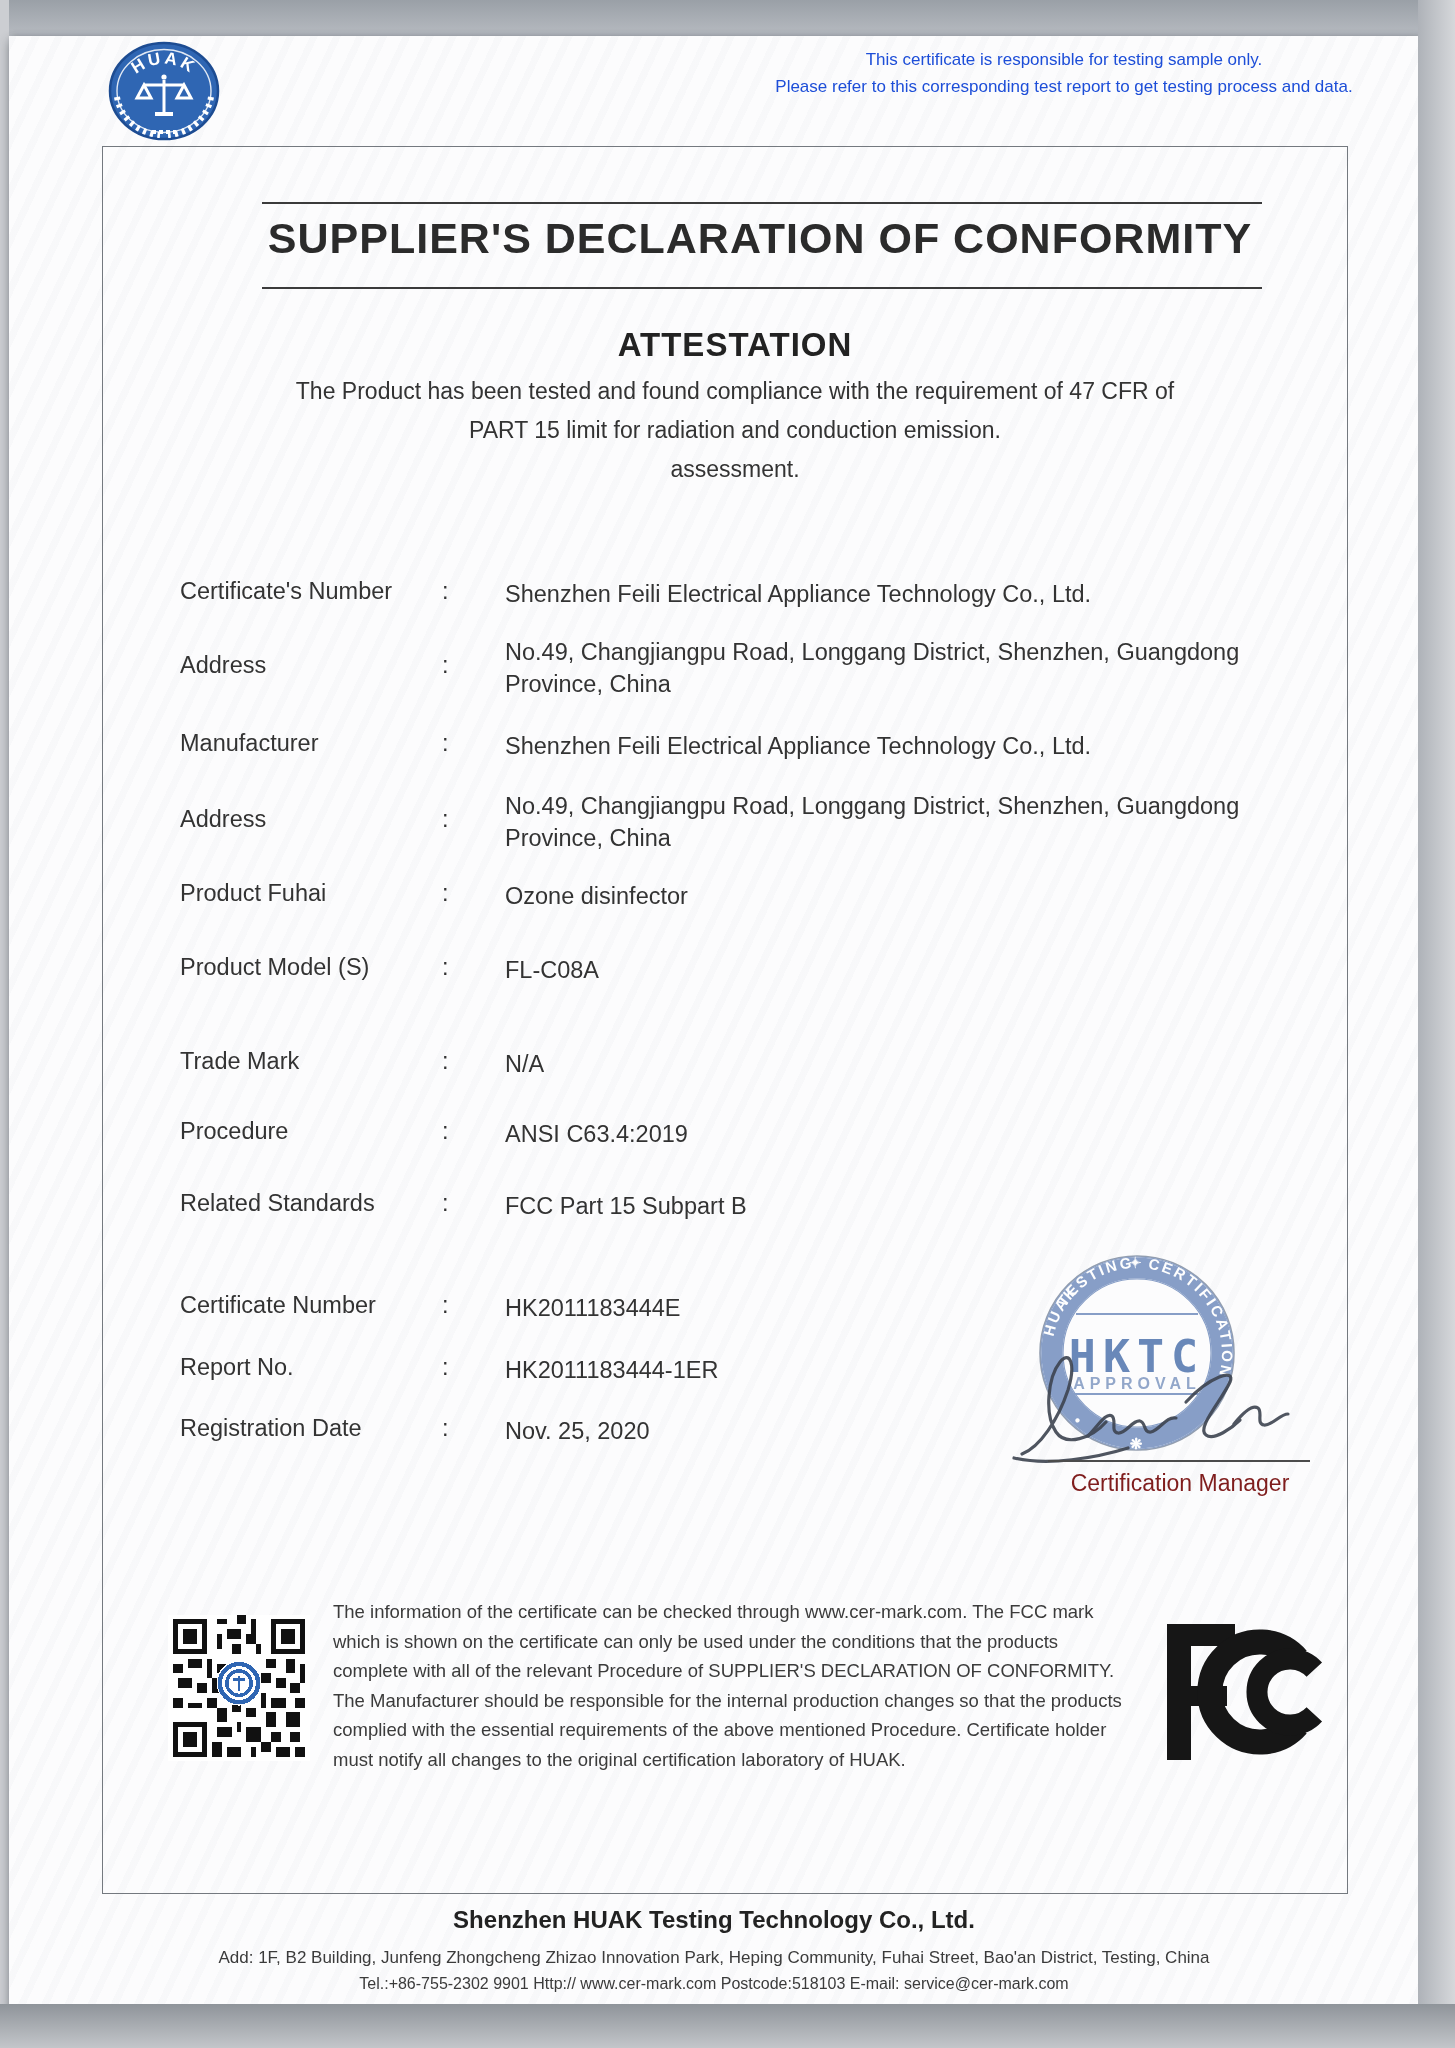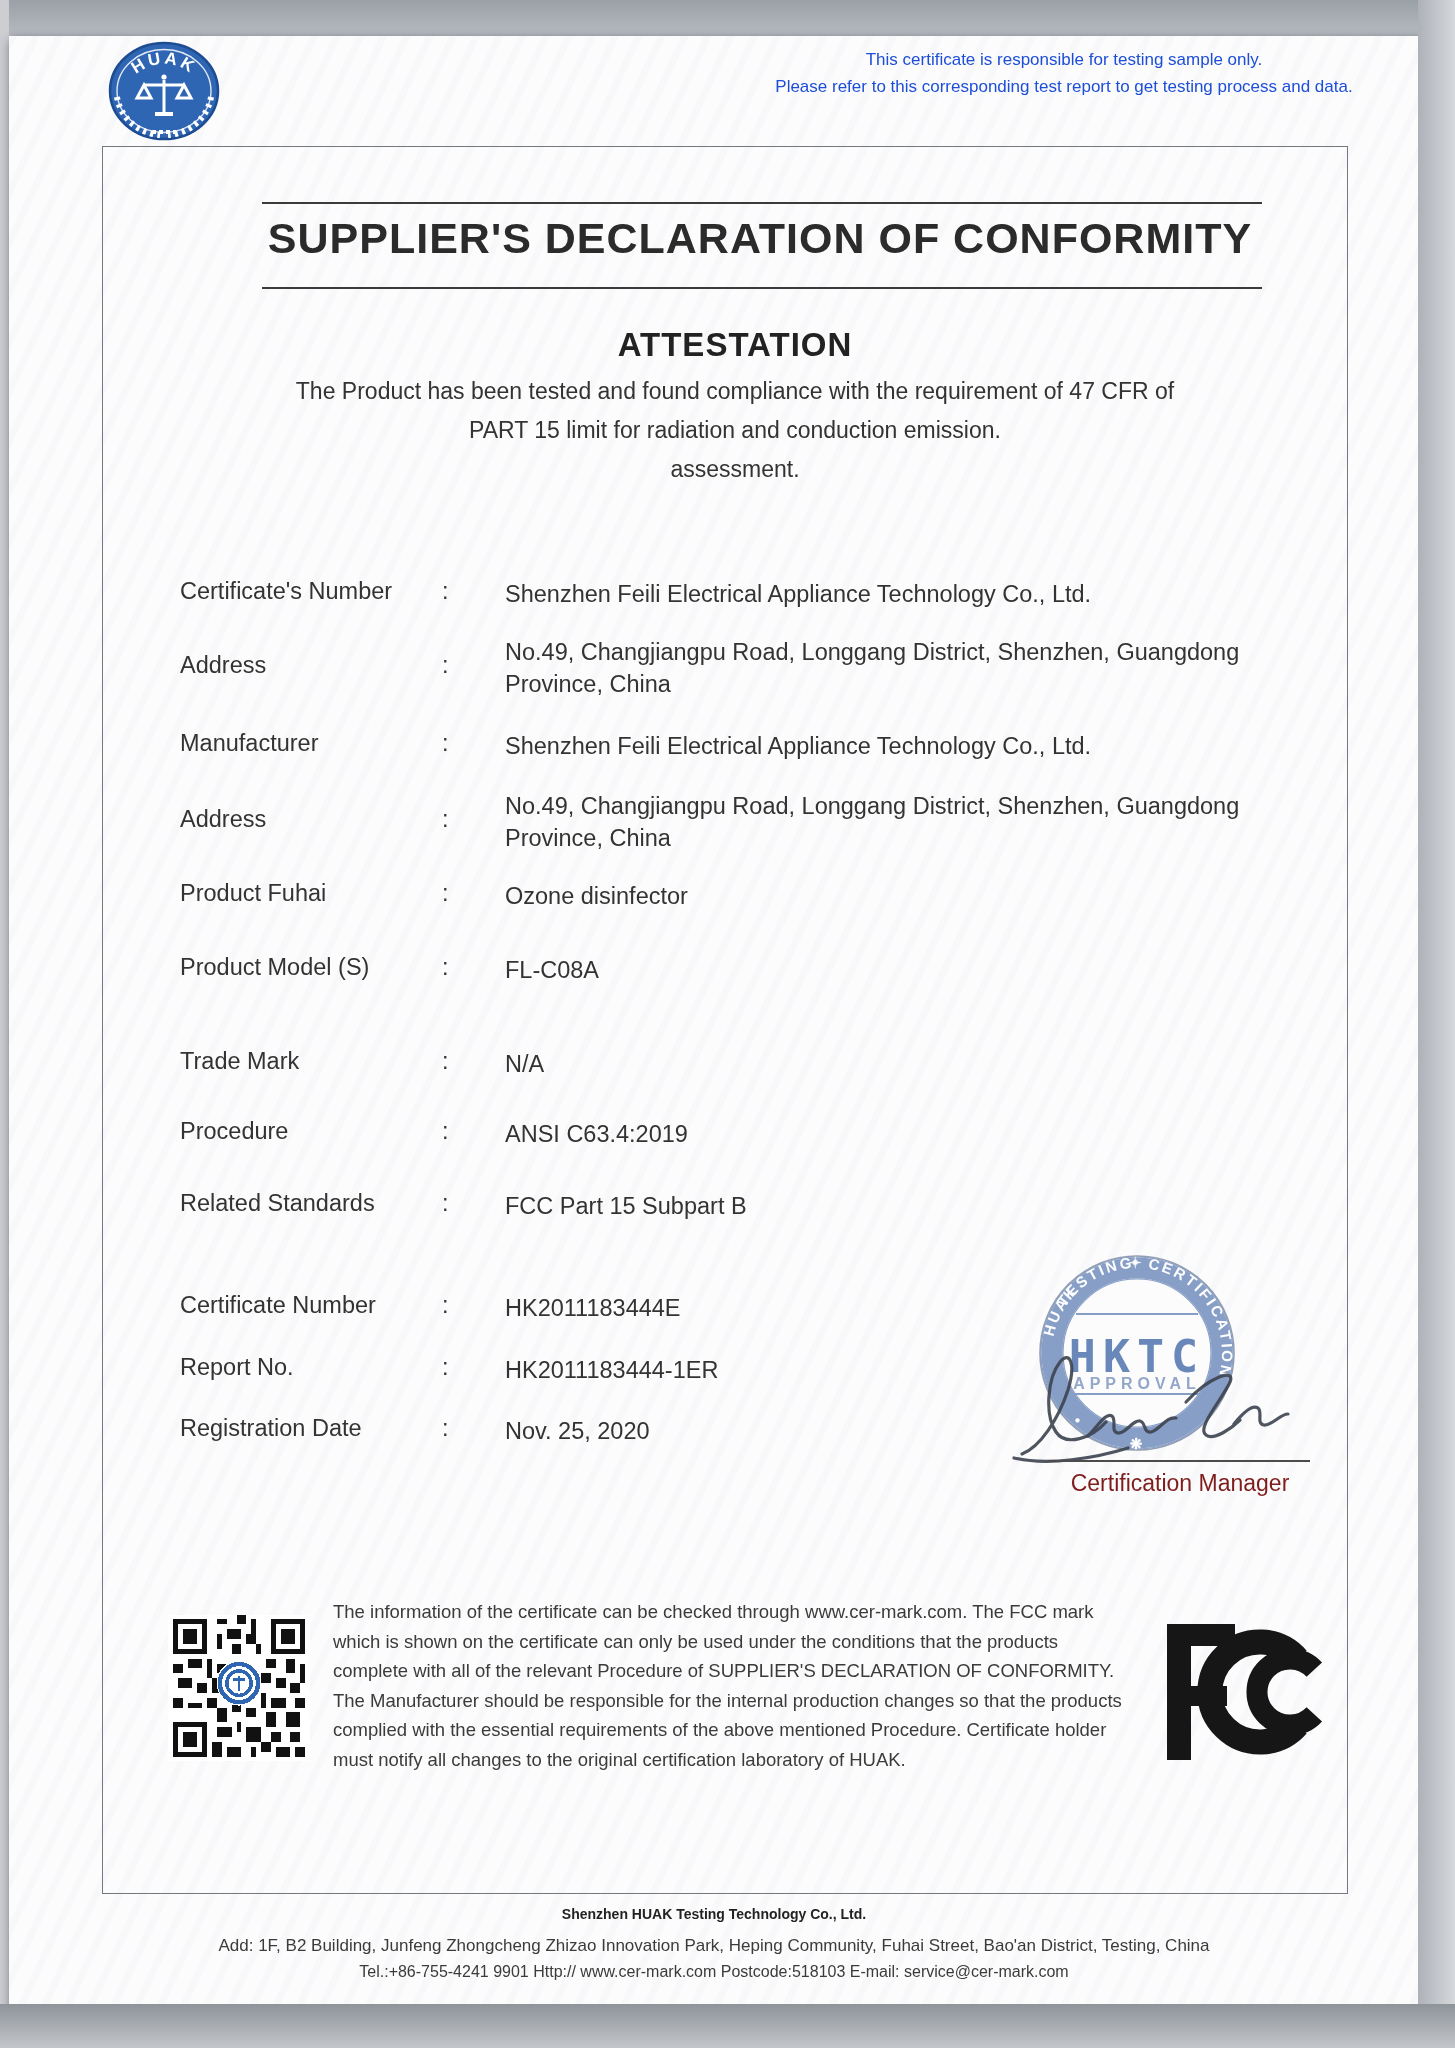--- a/index.html
+++ b/index.html
@@ -41,21 +41,21 @@
   .frow.wrap .val{top:-16px;}
   .sig-rule{position:absolute;left:1048px;top:1460px;width:262px;height:2px;background:#4c4c4c;}
   .cert-manager{position:absolute;left:1030px;top:1470px;width:300px;text-align:center;
     font-size:23px;color:#7f1d1d;}
   .notes{position:absolute;left:333px;top:1597px;width:840px;font-size:18.5px;
     line-height:29.5px;color:#3b3b3b;white-space:nowrap;}
   .qr{position:absolute;left:168px;top:1613px;}
   .fcc{position:absolute;left:1157px;top:1606px;}
   .stamp-wrap{position:absolute;left:1000px;top:1242px;}
   .footer{position:absolute;left:9px;top:1906px;width:1410px;text-align:center;color:#3b3b3b;}
-  .footer .co{font-size:14px;font-weight:bold;color:#222;}
+  .footer .co{font-size:24px;font-weight:bold;color:#222;}
   .footer .addr{margin-top:14px;font-size:17px;}
   .footer .tel{margin-top:7px;font-size:16px;}
 </style>
 </head>
 <body>
 
 <div class="band-top"></div>
 <div class="band-left"></div>
 
 <div class="paper"></div>
@@ -274,17 +274,17 @@
     <rect x="10" y="18" width="68" height="22"></rect>
     <rect x="10" y="80" width="60" height="20"></rect>
   </g>
   <path d="M140.3,52.9 A50,50 0 1 0 140.3,119.1" fill="none" stroke="#161616" stroke-width="25"></path>
   <path d="M157.3,63.7 A33,33 0 1 0 157.3,108.3" fill="none" stroke="#161616" stroke-width="21"></path>
 </svg>
 
 <div class="footer">
   <div class="co">Shenzhen HUAK Testing Technology Co., Ltd.</div>
   <div class="addr">Add:  1F, B2 Building, Junfeng Zhongcheng Zhizao Innovation Park, Heping Community, Fuhai Street, Bao'an District, Testing, China</div>
-  <div class="tel">Tel.:+86-755-4241 9901   Http:// www.cer-mark.com   Postcode:518103   E-mail: service@cer-mark.com</div>
+  <div class="tel">Tel.:+86-755-2302 9901   Http:// www.cer-mark.com   Postcode:518103   E-mail: service@cer-mark.com</div>
 </div>
 
 <div class="band-right"></div>
 <div class="band-bottom"></div>
 
 </body></html>

